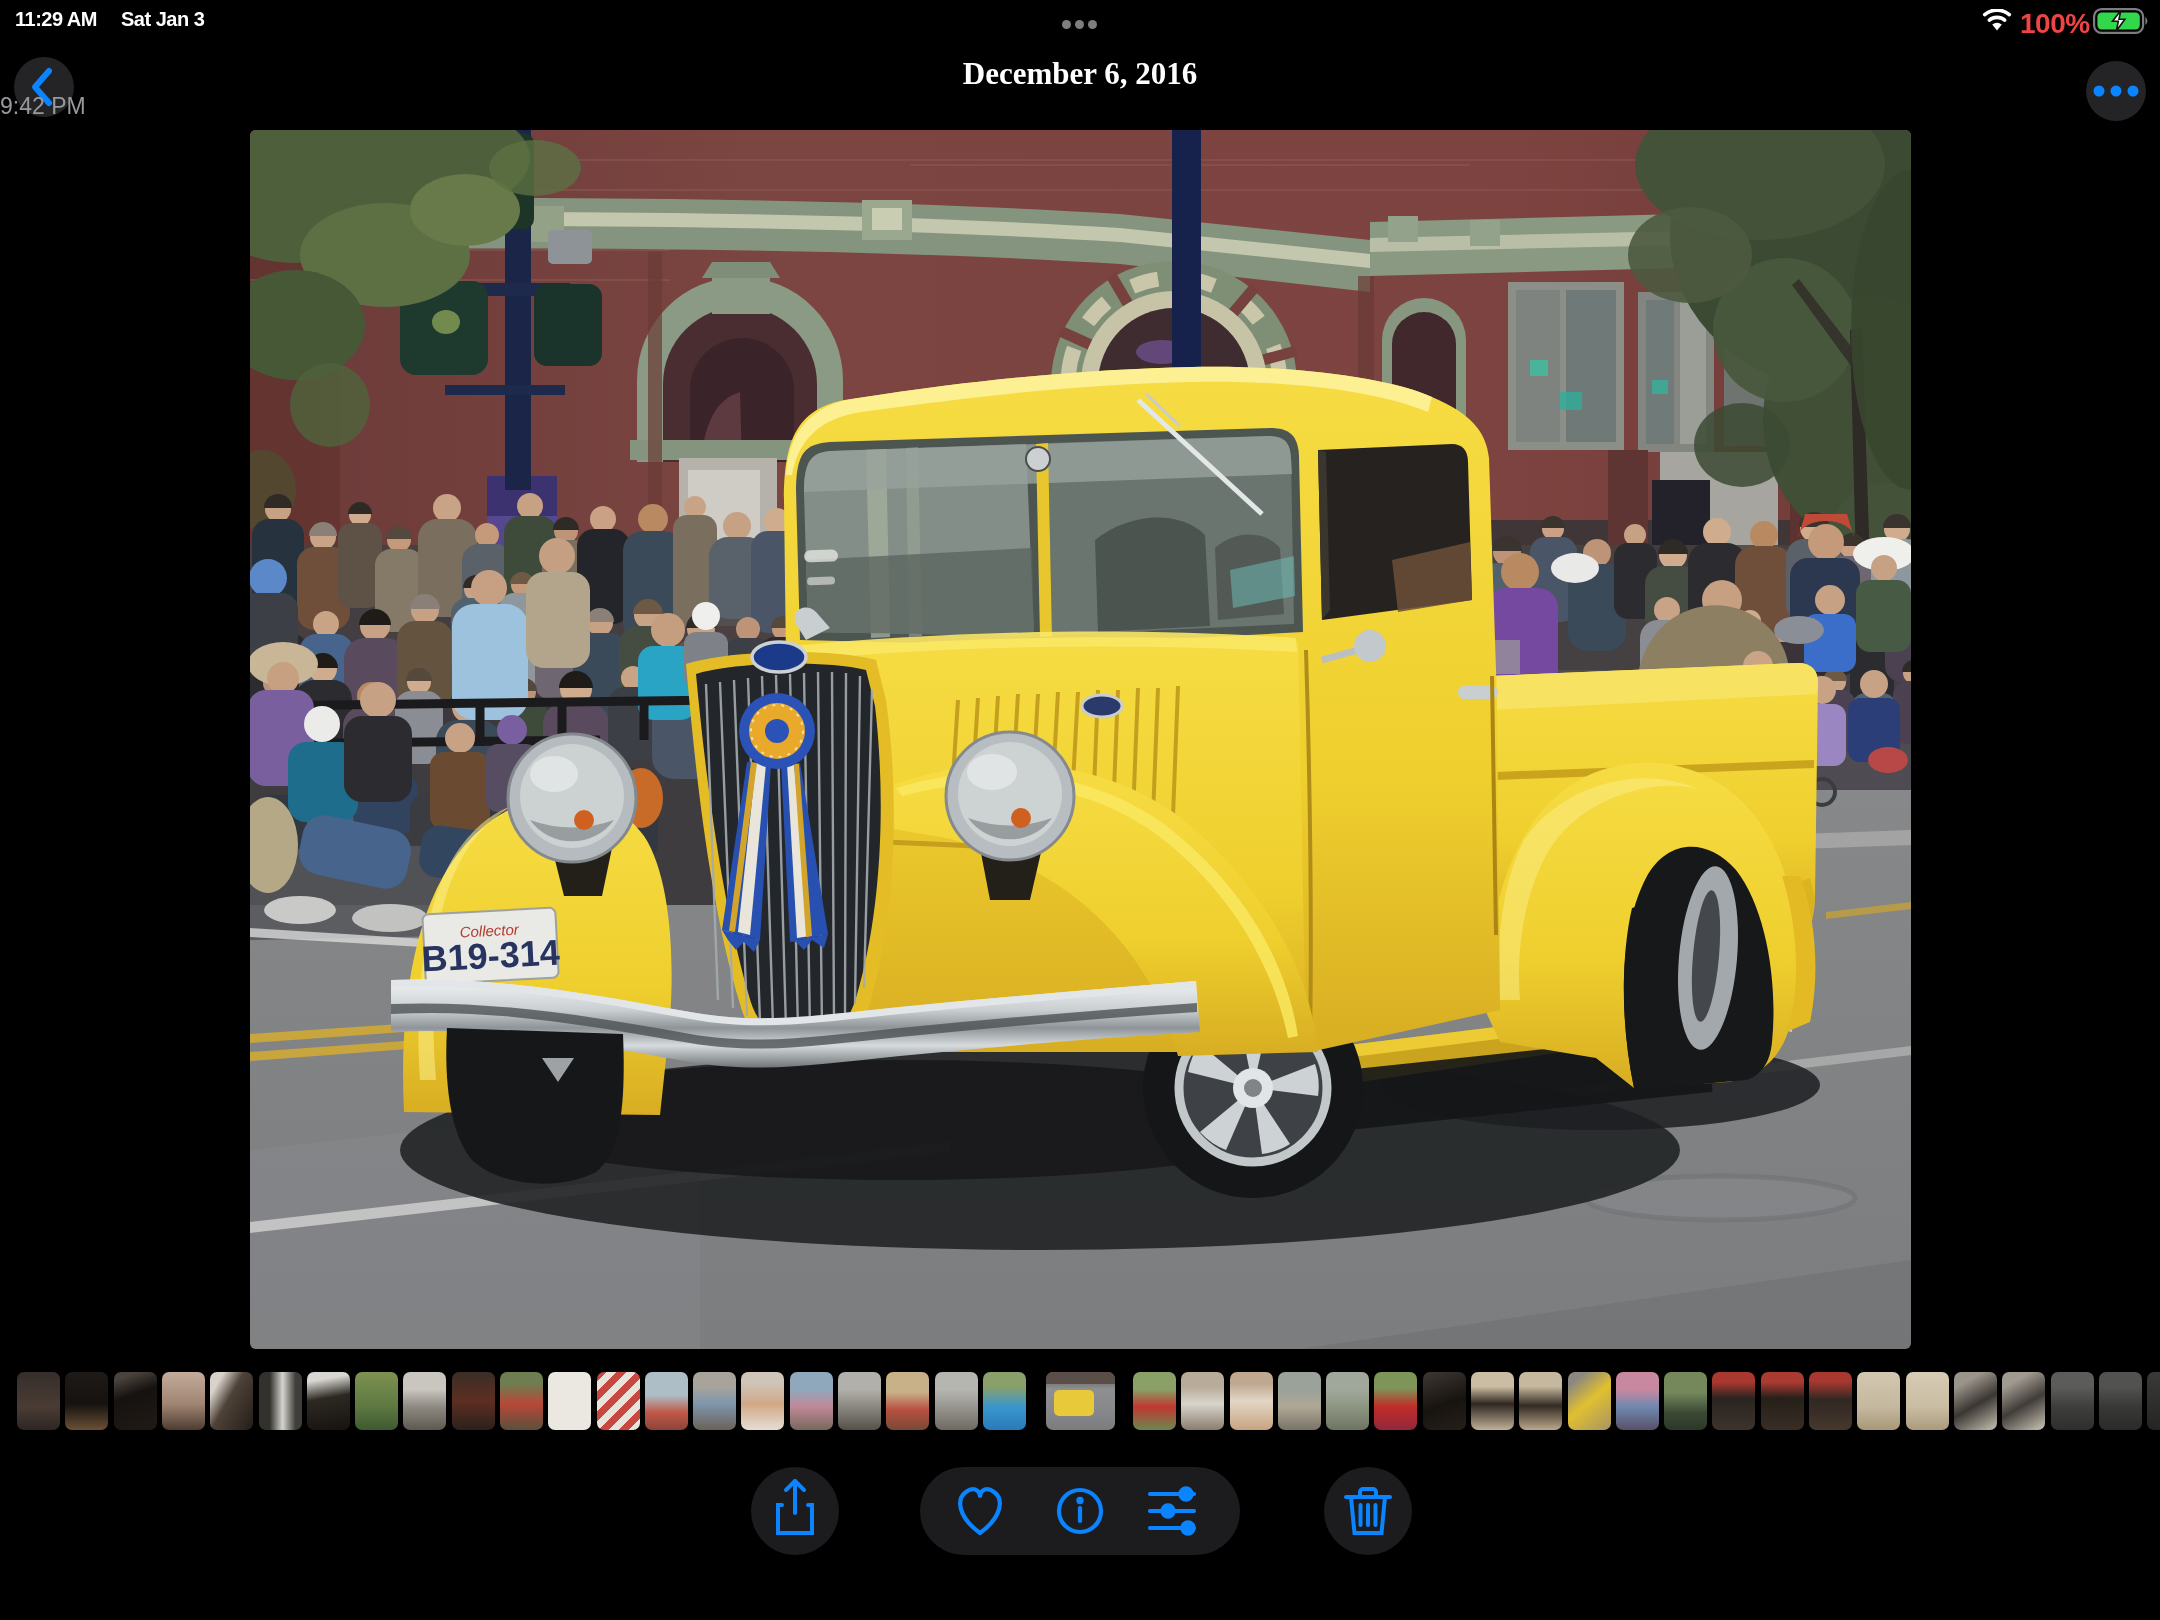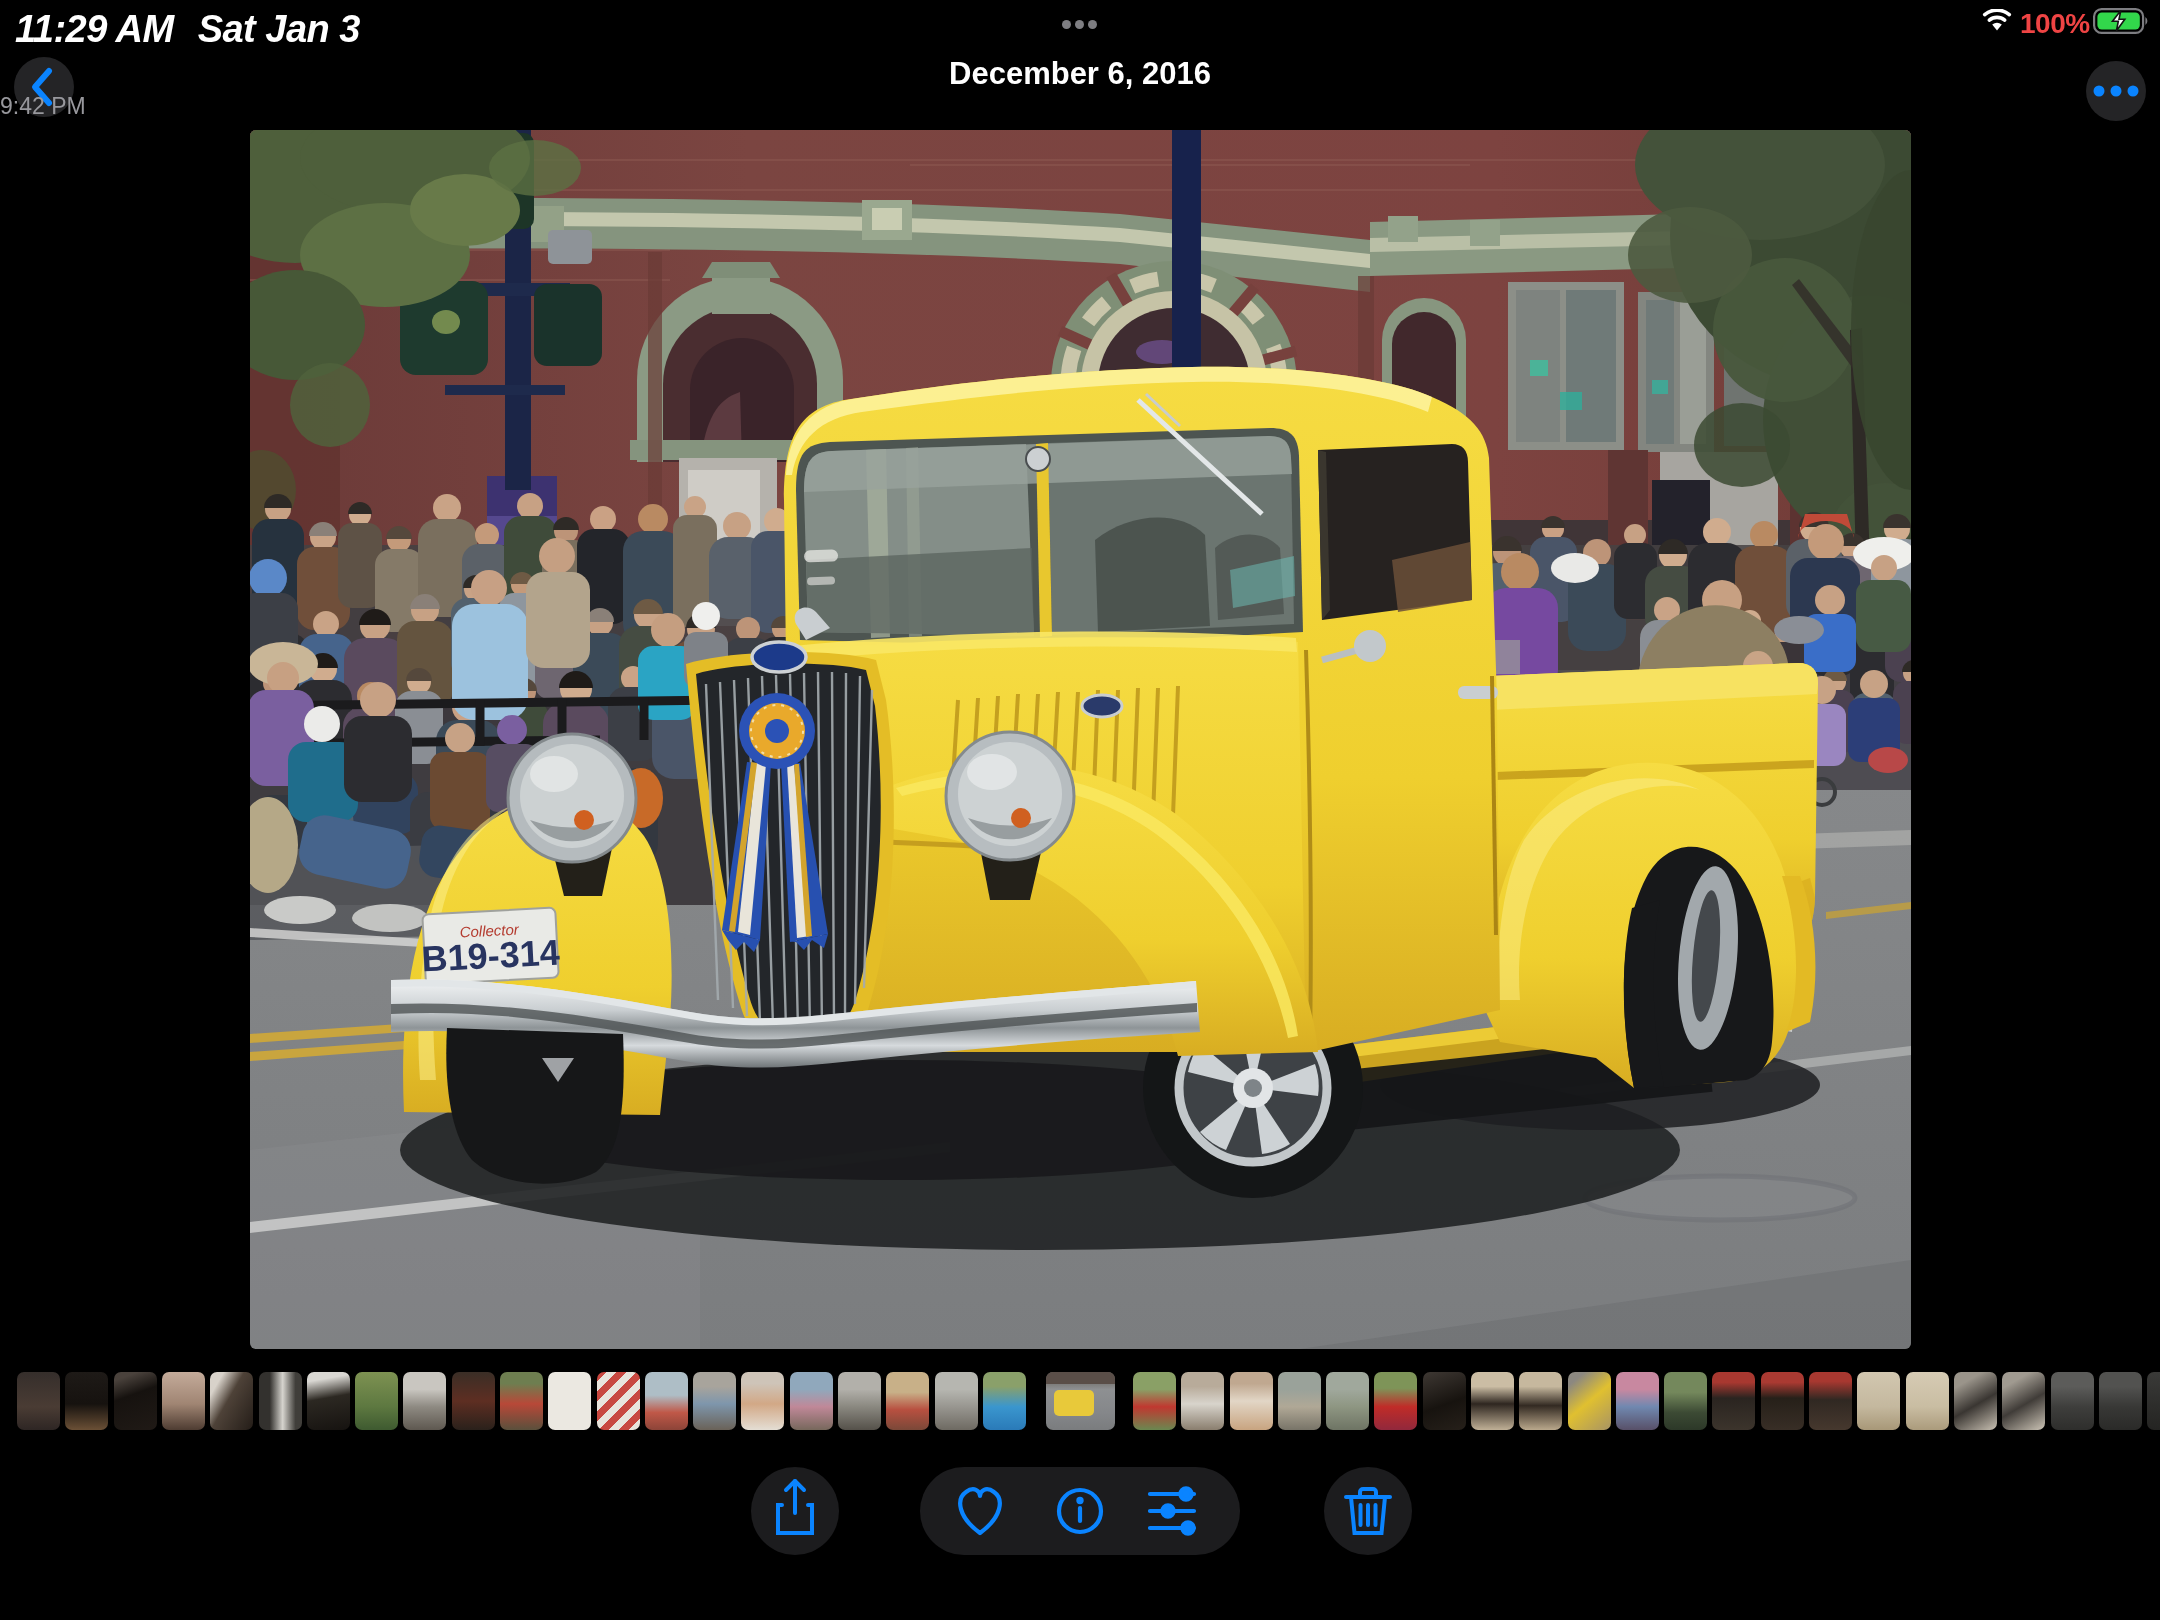--- a/index.html
+++ b/index.html
@@ -1,24 +1,24 @@
 <!DOCTYPE html>
 <html><head>
 <meta charset="utf-8">
 <style>
   html,body{margin:0;padding:0;background:#000;width:2160px;height:1620px;overflow:hidden;}
   body{font-family:"Liberation Sans",sans-serif;position:relative;}
   .abs{position:absolute;}
-  .statusL{left:15px;top:8px;color:#fff;font-size:38px;font-weight:600;letter-spacing:-0.5px;font-style:italic;}
+  .statusL{left:15px;top:8px;color:#fff;font-size:20px;font-weight:600;letter-spacing:-0.5px;}
   .statusDate{font-weight:600;margin-left:24px;}
   .dots3{left:1062px;top:15px;}
   .dots3 i{display:inline-block;width:9px;height:9px;border-radius:50%;background:#7e7e82;margin-right:4px;}
   .statusR{top:8px;color:#ef4444;font-size:28px;font-weight:600;letter-spacing:-0.5px;}
   .circbtn{width:60px;height:60px;border-radius:50%;background:#242426;}
-  .title{left:0;top:56px;width:2160px;text-align:center;color:#fff;font-size:31px;font-weight:700;}
+  .title{left:0;top:56px;width:2160px;text-align:center;color:#fff;font-size:31px;font-weight:700;font-family:Liberation Serif, serif;}
   .subtitle{left:0;top:93px;width:2160px;color:#98989d;font-size:23px;font-weight:400;}
   .thumb{position:absolute;top:1372px;height:58px;width:43px;border-radius:7px;}
   .pill{left:920px;top:1467px;width:320px;height:88px;border-radius:44px;background:#1c1c1e;}
 </style>
 </head>
 <body>
 
   <div class="abs statusL">11:29 AM<span class="statusDate">Sat Jan 3</span></div>
   <div class="abs dots3"><i></i><i></i><i></i></div>
   <div class="abs" style="left:1981px;top:9px;">

